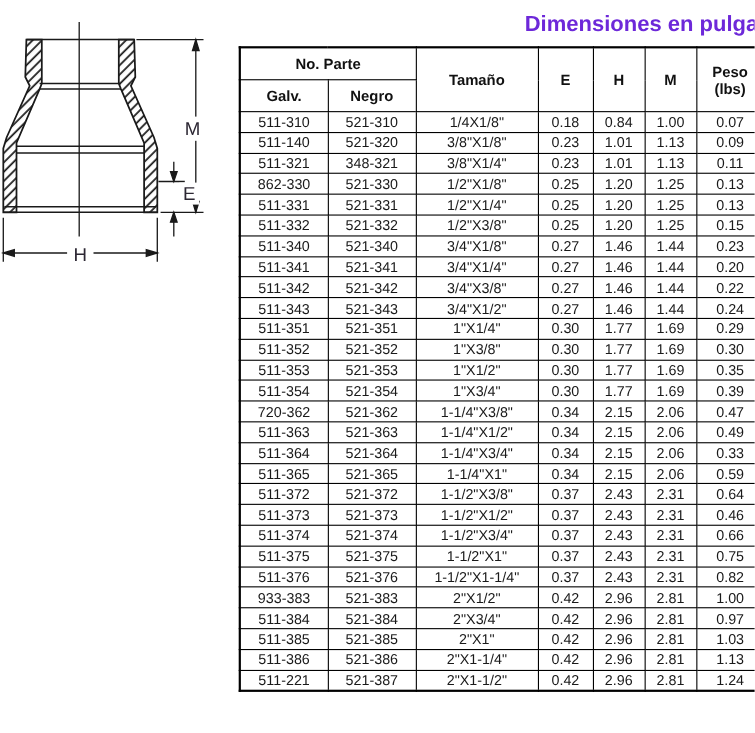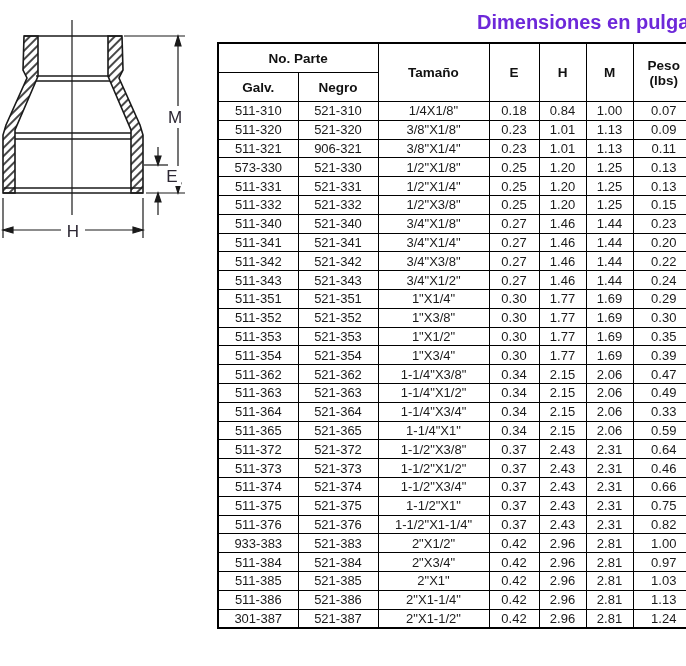--- a/index.html
+++ b/index.html
@@ -119,39 +119,39 @@
       <tr>
         <td>511-310</td>
         <td>521-310</td>
         <td>1/4X1/8"</td>
         <td>0.18</td>
         <td>0.84</td>
         <td>1.00</td>
         <td>0.07</td>
       </tr>
       <tr>
-        <td>511-320</td>
+        <td>511-140</td>
         <td>521-320</td>
         <td>3/8"X1/8"</td>
         <td>0.23</td>
         <td>1.01</td>
         <td>1.13</td>
         <td>0.09</td>
       </tr>
       <tr>
         <td>511-321</td>
-        <td>906-321</td>
+        <td>348-321</td>
         <td>3/8"X1/4"</td>
         <td>0.23</td>
         <td>1.01</td>
         <td>1.13</td>
         <td>0.11</td>
       </tr>
       <tr>
-        <td>573-330</td>
+        <td>862-330</td>
         <td>521-330</td>
         <td>1/2"X1/8"</td>
         <td>0.25</td>
         <td>1.20</td>
         <td>1.25</td>
         <td>0.13</td>
       </tr>
       <tr>
         <td>511-331</td>
         <td>521-331</td>
@@ -236,21 +236,21 @@
       <tr>
         <td>511-354</td>
         <td>521-354</td>
         <td>1"X3/4"</td>
         <td>0.30</td>
         <td>1.77</td>
         <td>1.69</td>
         <td>0.39</td>
       </tr>
       <tr>
-        <td>511-362</td>
+        <td>720-362</td>
         <td>521-362</td>
         <td>1-1/4"X3/8"</td>
         <td>0.34</td>
         <td>2.15</td>
         <td>2.06</td>
         <td>0.47</td>
       </tr>
       <tr>
         <td>511-363</td>
         <td>521-363</td>
@@ -353,21 +353,21 @@
       <tr>
         <td>511-386</td>
         <td>521-386</td>
         <td>2"X1-1/4"</td>
         <td>0.42</td>
         <td>2.96</td>
         <td>2.81</td>
         <td>1.13</td>
       </tr>
       <tr>
-        <td>301-387</td>
+        <td>511-221</td>
         <td>521-387</td>
         <td>2"X1-1/2"</td>
         <td>0.42</td>
         <td>2.96</td>
         <td>2.81</td>
         <td>1.24</td>
       </tr>
     </tbody>
 </table>
 

